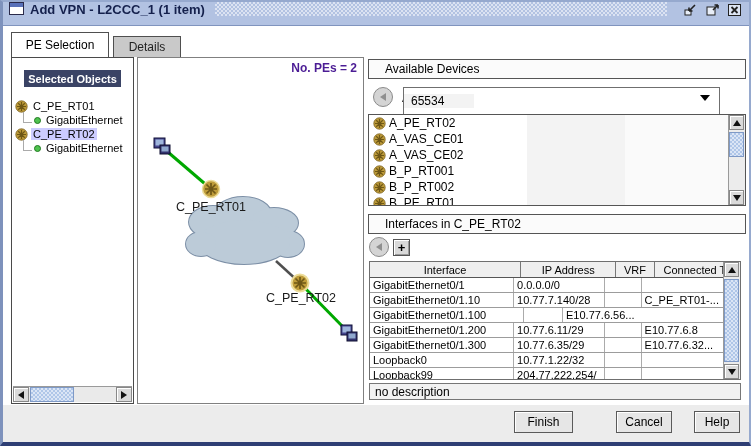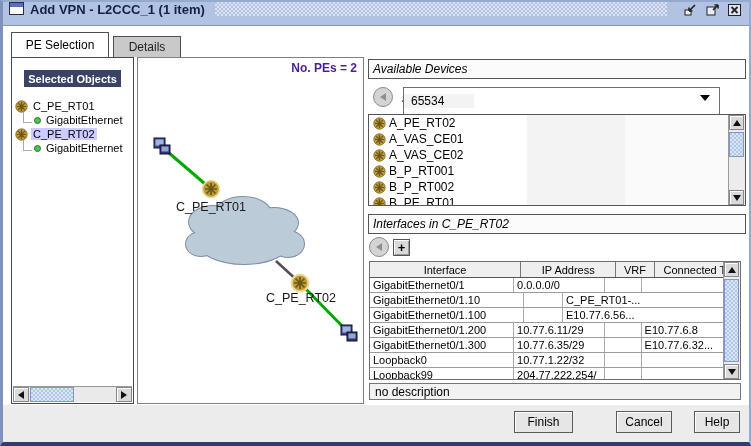--- a/index.html
+++ b/index.html
@@ -57,21 +57,21 @@
   .tri-d { width:0; height:0; border-left:4px solid transparent; border-right:4px solid transparent; border-top:6px solid #111; }
   .hthumb { position:absolute; left:17px; top:0; width:44px; height:15px; background-color:#AFC6E8; border:1px solid #7E99C6; }
 
   
   .topo-panel { position:absolute; left:134px; top:55px; width:227px; height:347px; background:#FFF; border:1px solid #808080; }
   .pe-count { position:absolute; right:6px; top:3px; font-size:12px; font-weight:bold; color:#4c1d95;text-align:right; }
   .topo-svg { position:absolute; left:0; top:0; }
 
   
   .section-header { position:absolute; background:#FBFBFB; border:1px solid #555; font-size:12px; color:#000;
-                    display:flex; align-items:center; padding-left:4px;font-style:italic; }
+                    display:flex; align-items:center; padding-left:16px; }
   .circle-btn { position:absolute; width:20px; height:20px; border-radius:50%; background:#D4D4D4; border:1px solid #8A8A8A;
                 display:flex; align-items:center; justify-content:center; }
   .circle-btn .tri-l { border-right-color:#8F8F8F; }
   .as-label { position:absolute; font-size:12px; color:#000; }
   .combo { position:absolute; background:#FFF; border:1px solid #6F6F6F; display:flex; align-items:center; }
   .combo-text { font-size:12px; padding-left:7px; background:#F3F3F3; padding-right:30px; }
   .combo-arrow { position:absolute; right:9px; top:7px; width:0; height:0;
                  border-left:5px solid transparent; border-right:5px solid transparent; border-top:6px solid #000; }
 
   .device-list { position:absolute; left:365px; top:112px; width:378px; height:92px; border:1px solid #555; overflow:hidden;
@@ -309,20 +309,21 @@
     </div>
     <div class="tbl-body">
       <div class="tbl-row">
         <div class="cell c1">GigabitEthernet0/1</div>
         <div class="cell c2">0.0.0.0/0</div>
         <div class="cell c3"></div>
         <div class="cell c4"></div>
       </div>
       <div class="tbl-row">
         <div class="cell c1">GigabitEthernet0/1.10</div>
+        <div class="cell c2">10.77.7.140/28</div>
         <div class="cell c3"></div>
         <div class="cell c4">C_PE_RT01-...</div>
       </div>
       <div class="tbl-row">
         <div class="cell c1">GigabitEthernet0/1.100</div>
         <div class="cell c3"></div>
         <div class="cell c4">E10.77.6.56...</div>
       </div>
       <div class="tbl-row">
         <div class="cell c1">GigabitEthernet0/1.200</div>

